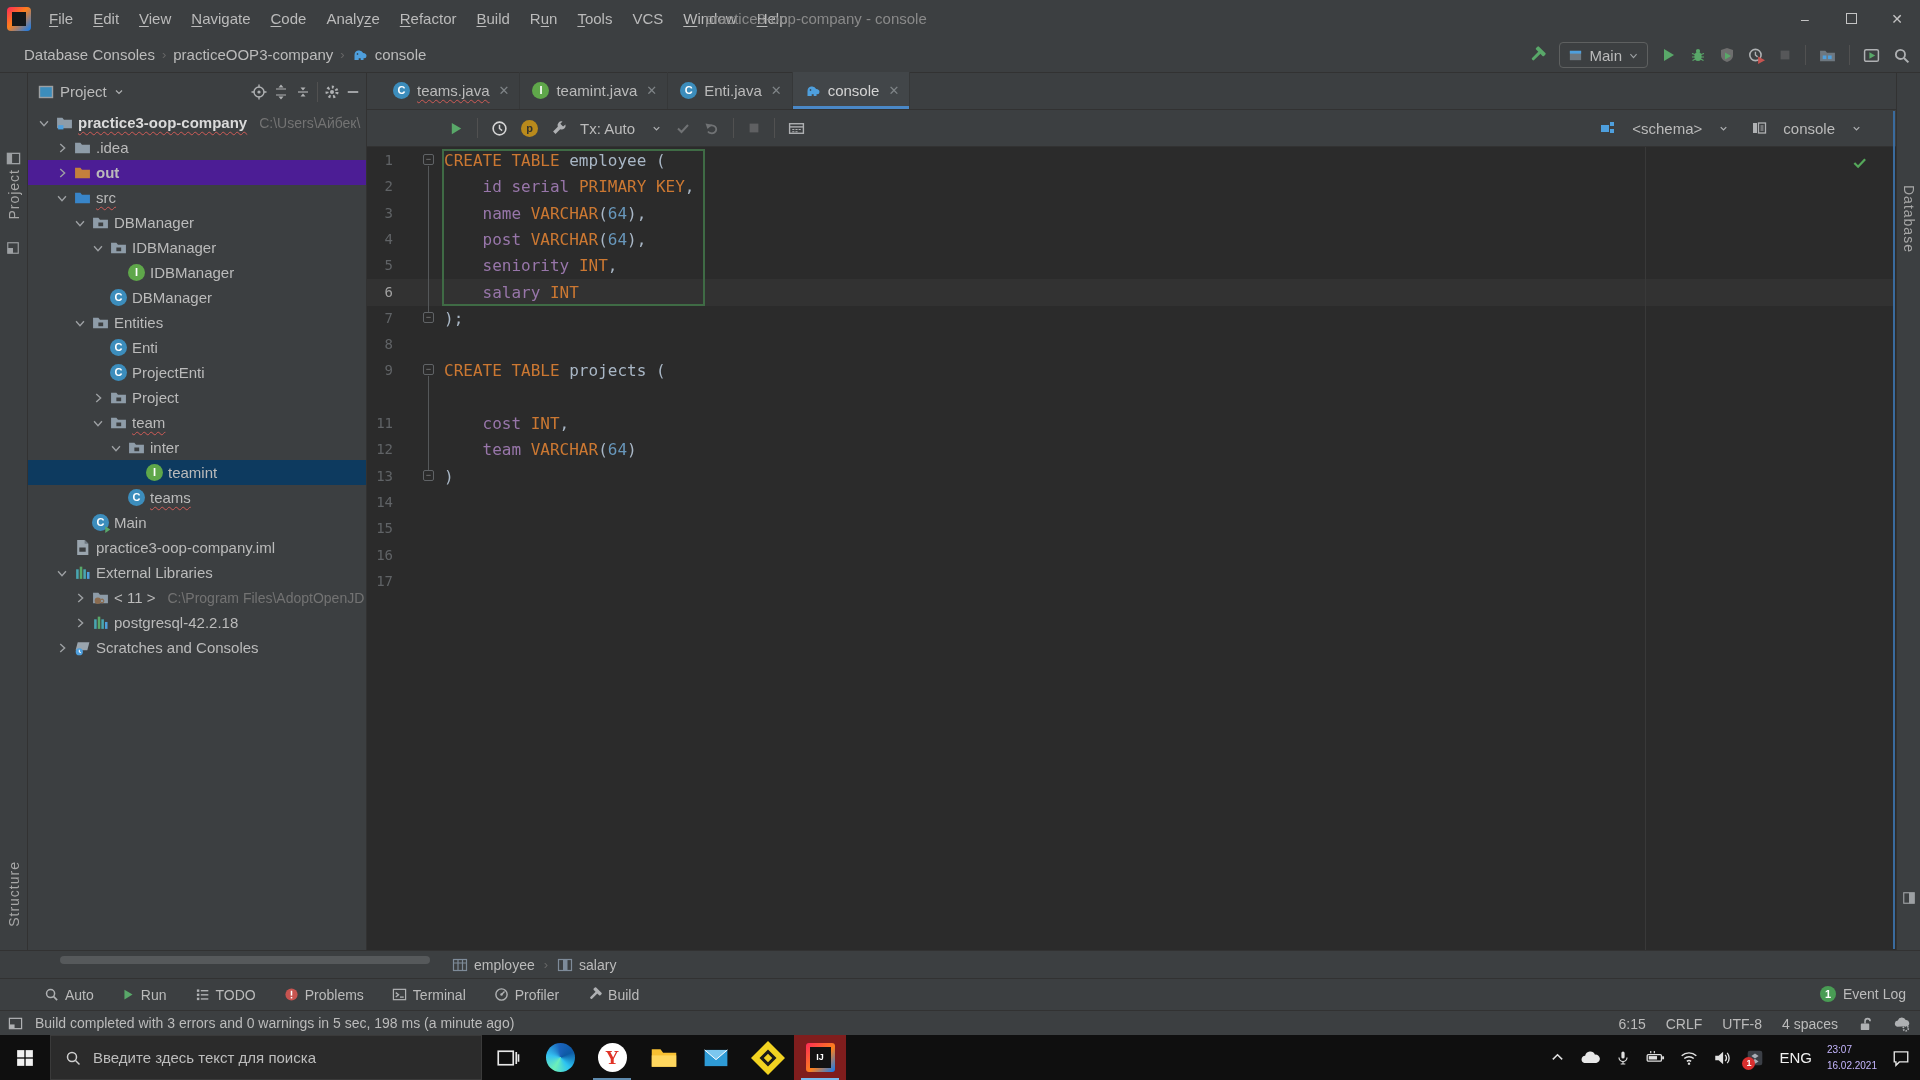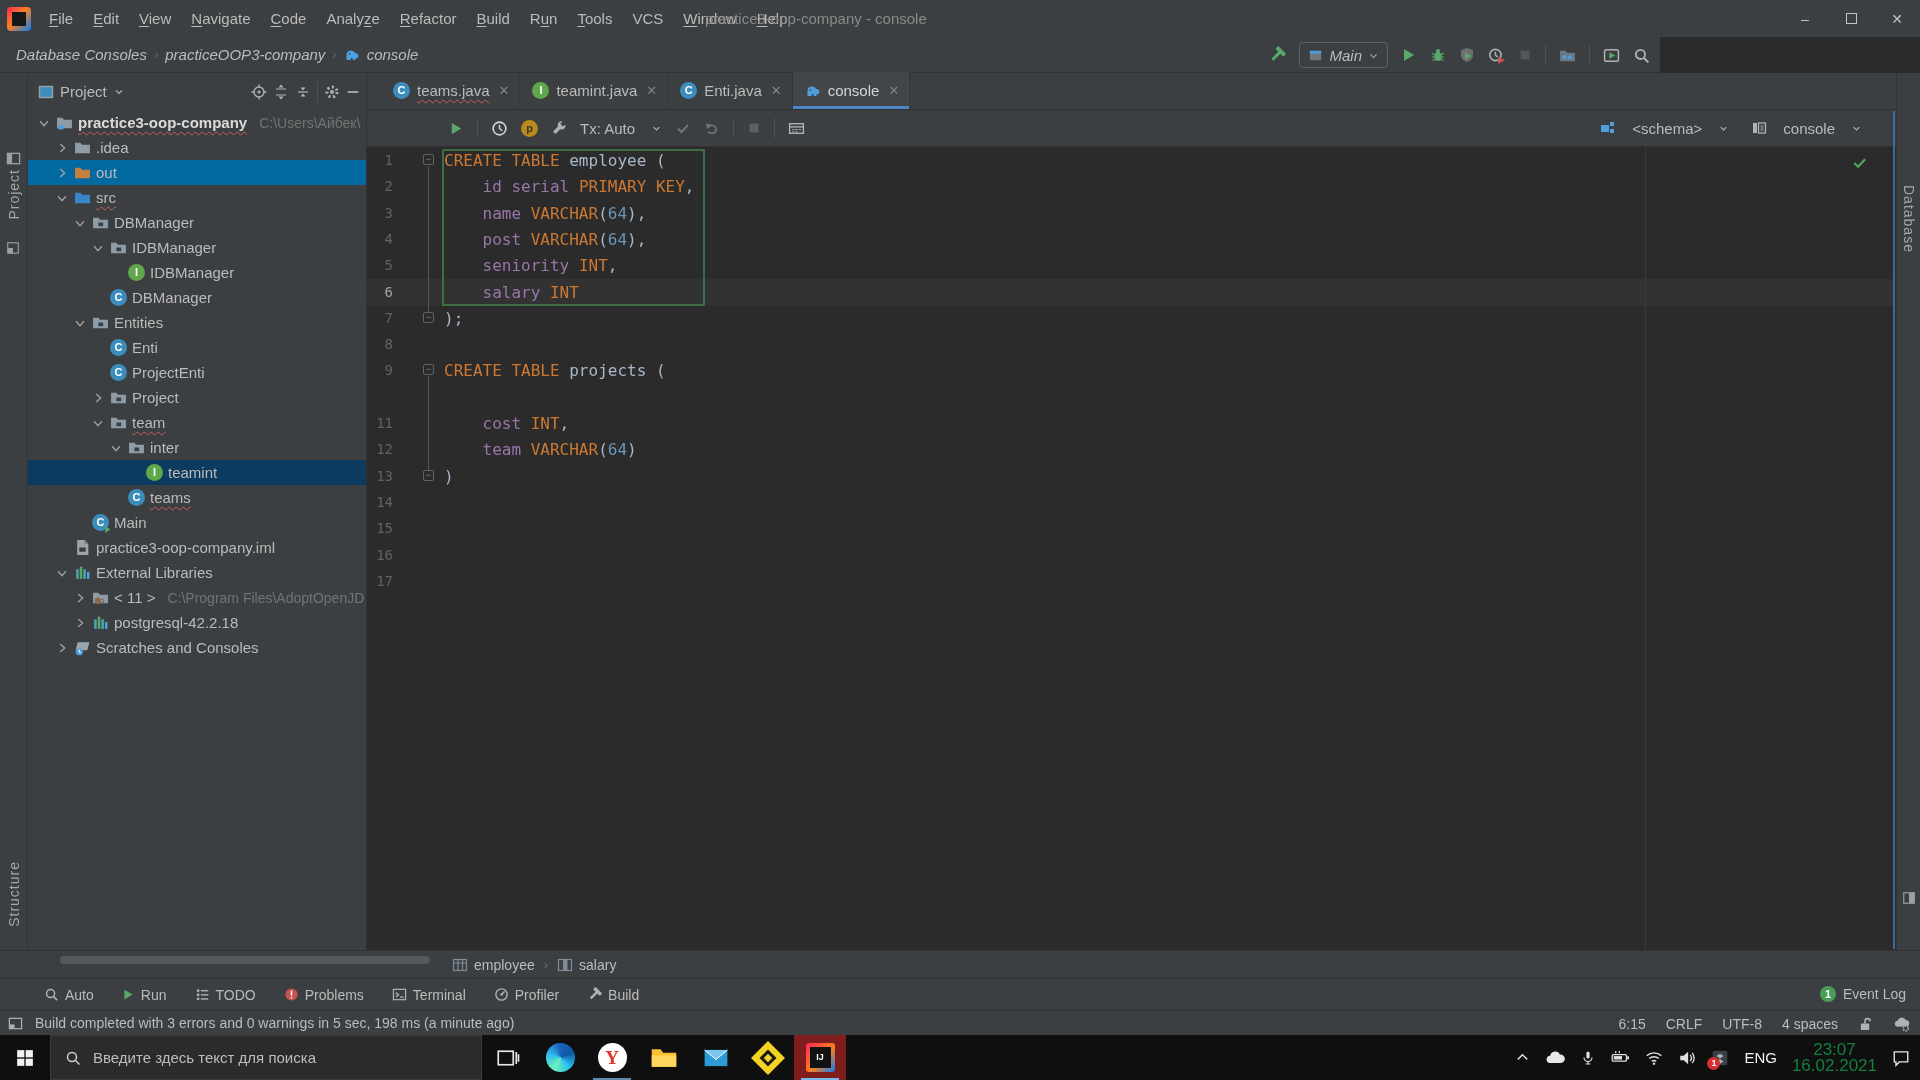--- a/index.html
+++ b/index.html
@@ -14,22 +14,22 @@
     background:linear-gradient(135deg,#FE2857 0%,#FC801D 45%,#087CFA 100%);position:relative;flex:none;}
   #logo::after{content:"";position:absolute;inset:5px;background:#15181b;}
   #menubar{display:flex;height:100%;align-items:center;font-size:15px;color:#BBBBBB;}
   .menu-item{padding:0 10px;line-height:37px;cursor:default;}
   .menu-item u{text-decoration:underline;text-underline-offset:2px;}
   #wintitle{position:absolute;left:705px;top:0;line-height:37px;color:#8A8A8A;font-size:15px;}
   #winbtns{position:absolute;right:0;top:0;height:37px;display:flex;}
   .winbtn{width:46px;height:37px;display:flex;align-items:center;justify-content:center;color:#C4C4C4;font-size:14px;}
   .maxglyph{width:11px;height:11px;border:1.4px solid #C4C4C4;}
   
-  #navbar{position:absolute;left:0;top:37px;width:1660px;height:36px;background:#3C3F41;
-    border-bottom:1px solid #323232;display:flex;align-items:center;padding-left:16px;font-size:15px;font-style:italic;}
+  #navbar{position:absolute;left:0;top:37px;width:1920px;height:36px;background:#3C3F41;
+    border-bottom:1px solid #323232;display:flex;align-items:center;padding-left:24px;font-size:15px;}
   #nav-bc{display:flex;align-items:center;gap:7px;}
   .bc-sep{color:#666;font-size:13px;}
   #nav-right{position:absolute;right:10px;top:0;height:36px;display:flex;align-items:center;gap:13px;}
   .combo{height:26px;border:1px solid #5E6060;border-radius:4px;display:flex;align-items:center;gap:6px;padding:0 8px;color:#BBB;font-size:15px;}
   .vdiv{width:1px;height:20px;background:#515151;}
   .dim{opacity:.45;}
   
   #stripeL{position:absolute;left:0;top:73px;width:28px;height:937px;background:#3C3F41;border-right:1px solid #323232;}
   #stripeR{position:absolute;left:1896px;top:73px;width:24px;height:937px;background:#3C3F41;border-left:1px solid #323232;}
   .vtext{writing-mode:vertical-rl;font-size:14px;color:#A7A7A7;letter-spacing:1px;}
@@ -42,21 +42,21 @@
   .tab{height:37px;display:flex;align-items:center;gap:7px;padding:0 10px 0 12px;font-size:15px;color:#BBB;border-right:1px solid #363839;position:relative;}
   .tab.active{background:#424649;color:#D4D4D4;}
   .tab.active::after{content:"";position:absolute;left:0;right:0;bottom:0;height:3px;background:#4A88C7;}
   .tab .close{color:#7F8487;font-size:13px;margin-left:2px;}
   .sq{text-decoration:underline wavy #CF5B56 1px;text-underline-offset:3px;text-decoration-skip-ink:none;}
   
   #tree{position:absolute;left:0;top:37px;width:339px;font-size:15px;color:#BBBBBB;}
   .trow{height:25px;display:flex;align-items:center;gap:5px;white-space:nowrap;}
   .trow .chev{width:15px;display:inline-flex;justify-content:center;flex:none;}
   .trow.sel{background:#0D3A5F;}
-  .trow.outrow{background:#0369a1;}
+  .trow.outrow{background:#4c1d95;font-weight:bold;}
   .tlabel.bold{font-weight:bold;color:#DADADA;}
   .tpath{color:#737373;margin-left:7px;font-size:14px;}
   .circ{width:17px;height:17px;border-radius:50%;color:#fff;font:bold 11px/17px "Liberation Sans",sans-serif;text-align:center;flex:none;position:relative;}
   .circ.cls{background:#3C8DBC;}
   .circ.itf{background:#5FA74A;}
   .circ .runover{position:absolute;right:-3px;bottom:-3px;}
   
   #edtoolbar{position:absolute;left:367px;top:110px;width:1529px;height:37px;background:#3C3F41;border-bottom:1px solid #323232;display:flex;align-items:center;gap:13px;padding-left:82px;font-size:15px;}
   #ed-right{margin-left:auto;display:flex;align-items:center;gap:22px;padding-right:34px;}
   .sel-combo{display:flex;align-items:center;gap:16px;color:#BBB;}
@@ -93,21 +93,21 @@
   .tb-app.running::after{content:"";position:absolute;left:7px;right:7px;bottom:0;height:2px;background:#5F8BAE;}
   .tb-app.active{background:#7f1d1d;}
   .tb-app.active::after{background:#76B9ED;}
   .edge-ic{width:29px;height:29px;border-radius:50%;background:conic-gradient(from 210deg,#6DF0B9,#35C1F1,#1B63BB,#0C59A4,#2CC3F2,#6DF0B9);}
   .yx-ic{width:29px;height:29px;border-radius:50%;background:#fff;color:#E03226;font:bold 19px/29px "Liberation Serif",serif;text-align:center;}
   .idea-ic{width:29px;height:29px;border-radius:3px;background:linear-gradient(135deg,#FE2857,#FC801D 55%,#087CFA);position:relative;}
   .idea-ic span{position:absolute;inset:4px;background:#121212;color:#fff;font:bold 9px/21px "Liberation Sans",sans-serif;text-align:center;}
   .dia-ic{width:24px;height:24px;background:#F2D321;transform:rotate(45deg);position:relative;}
   .dia-ic::after{content:"";position:absolute;inset:6px;border:3px solid #1a1a1a;}
   #tray{position:absolute;right:0;top:0;height:45px;display:flex;align-items:center;gap:15px;padding-right:10px;}
-  #clockblk{text-align:center;font-size:17px;line-height:16px;color:#15803d;}
+  #clockblk{text-align:left;font-size:10px;line-height:16px;color:#c4b5fd;}
   .badge-red{position:absolute;left:-4px;bottom:-3px;width:13px;height:13px;border-radius:50%;background:#D92F2F;color:#fff;font:bold 9px/13px "Liberation Sans",sans-serif;text-align:center;}
 </style>
 </head>
 <body>
 
 <div id="titlebar">
   <span id="logo"></span>
   <div id="menubar">
       <span class="menu-item"><u>F</u>ile</span>
       <span class="menu-item"><u>E</u>dit</span>

